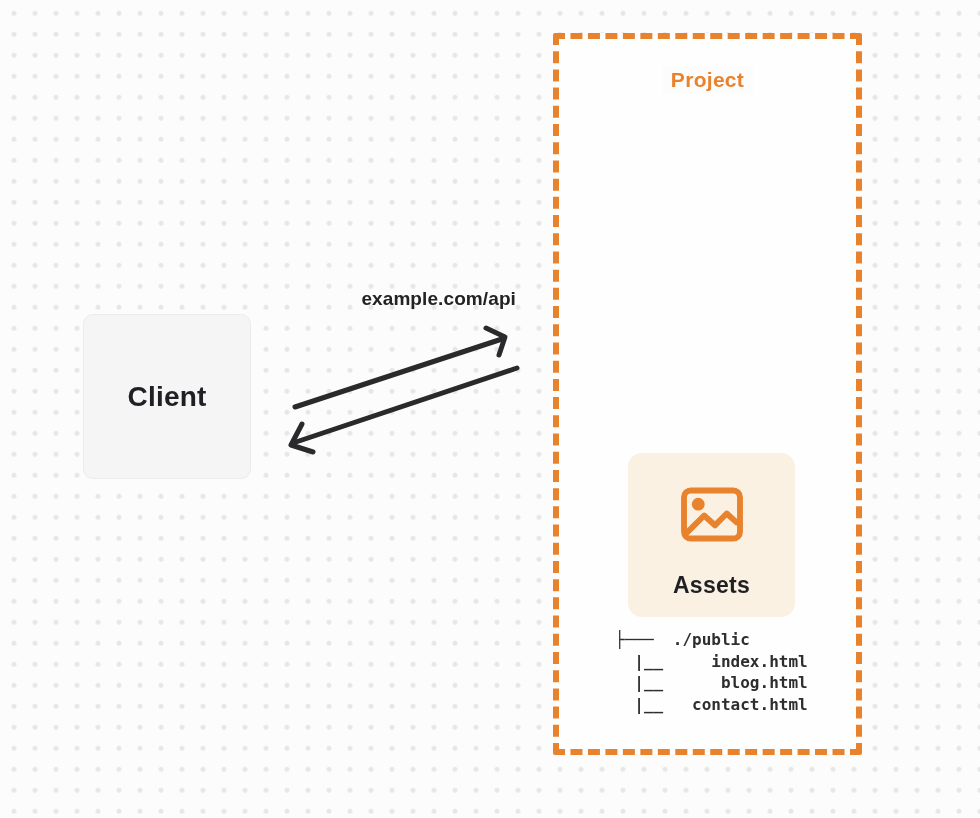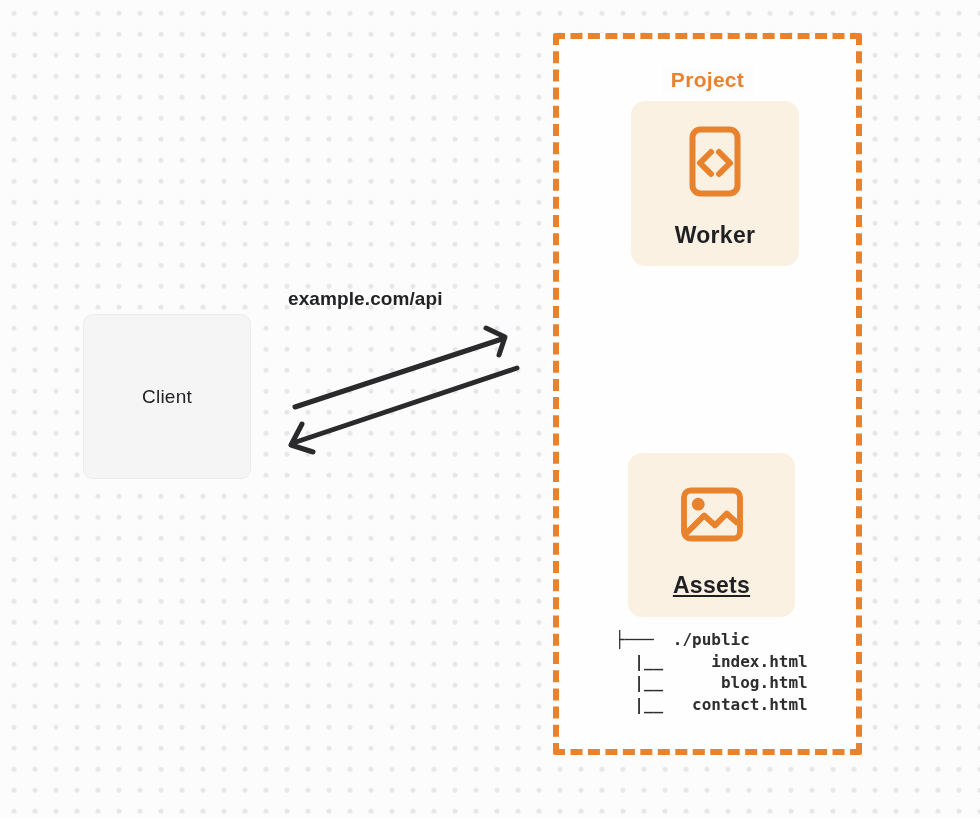--- a/index.html
+++ b/index.html
@@ -32,25 +32,25 @@
     pointer-events:none;
   }
   .client-box{
     position:absolute;left:83px;top:314px;width:168px;height:165px;
     background:var(--node-bg);
     border:1px solid var(--node-border);
     border-radius:10px;
     display:flex;align-items:center;justify-content:center;
   }
   .client-box .node-label{
-    font-size:19px;font-weight:400;color:var(--ink);letter-spacing:.2px;
+    font-size:28px;font-weight:700;color:var(--ink);letter-spacing:.2px;
   }
   .req-label{
-    position:absolute;left:288px;top:288px;width:220px;
-    text-align:left;
+    position:absolute;left:296px;top:288px;width:220px;
+    text-align:right;
     font-size:19px;font-weight:700;color:#222325;letter-spacing:.1px;
   }
   .project{
     position:absolute;left:553px;top:33px;width:309px;height:722px;
     border:6px dashed var(--accent);
     background:var(--panel-bg);
     border-radius:2px;
   }
   .project-label{
     position:absolute;left:50%;top:-16px;transform:translateX(-50%);
@@ -73,21 +73,21 @@
     position:absolute;left:50%;transform:translateX(-50%);
   }
   .card.worker .card-icon{top:25px;}
   .card.assets .card-icon{top:34px;}
   .card .card-label{
     position:absolute;left:0;right:0;text-align:center;
     font-size:23px;font-weight:700;color:var(--ink);letter-spacing:.3px;
     line-height:30px;
   }
   .card.worker .card-label{top:119px;}
-  .card.assets .card-label{top:117px;text-decoration:underline;}
+  .card.assets .card-label{top:117px;}
   .tree{
     position:absolute;left:52px;top:586px;margin:4px;
     font-family:"DejaVu Sans Mono", monospace;
     font-size:16px;line-height:21.5px;font-weight:700;
     color:var(--mono-ink);
     white-space:pre;
   }
 </style>
 </head>
 <body>
@@ -107,28 +107,20 @@
 
   <div class="client-box">
     <span class="node-label">Client</span>
   </div>
 
   <div class="req-label">example.com/api</div>
 
   <div class="project">
     <div class="project-label">Project</div>
 
-    <div class="card worker">
-      <svg class="card-icon" width="52" height="71" viewBox="0 0 52 71" xmlns="http://www.w3.org/2000/svg">
-        <rect x="3.5" y="3.5" width="45" height="64" rx="8" fill="none" stroke="#E9822D" stroke-width="6"></rect>
-        <polyline points="22,26 11,37 22,48" fill="none" stroke="#E9822D" stroke-width="6" stroke-linecap="round" stroke-linejoin="round"></polyline>
-        <polyline points="30,26 41,37 30,48" fill="none" stroke="#E9822D" stroke-width="6" stroke-linecap="round" stroke-linejoin="round"></polyline>
-      </svg>
-      <div class="card-label">Worker</div>
-    </div>
 
     <div class="card assets">
       <svg class="card-icon" width="63" height="55" viewBox="0 0 64 56" xmlns="http://www.w3.org/2000/svg">
         <rect x="3.5" y="3.5" width="57" height="49" rx="7" fill="none" stroke="#E9822D" stroke-width="6"></rect>
         <circle cx="18" cy="17.5" r="6.5" fill="#E9822D"></circle>
         <polyline points="7,46 24,29 35,39 47,27 57,36" fill="none" stroke="#E9822D" stroke-width="6" stroke-linecap="round" stroke-linejoin="round"></polyline>
       </svg>
       <div class="card-label">Assets</div>
     </div>
 

